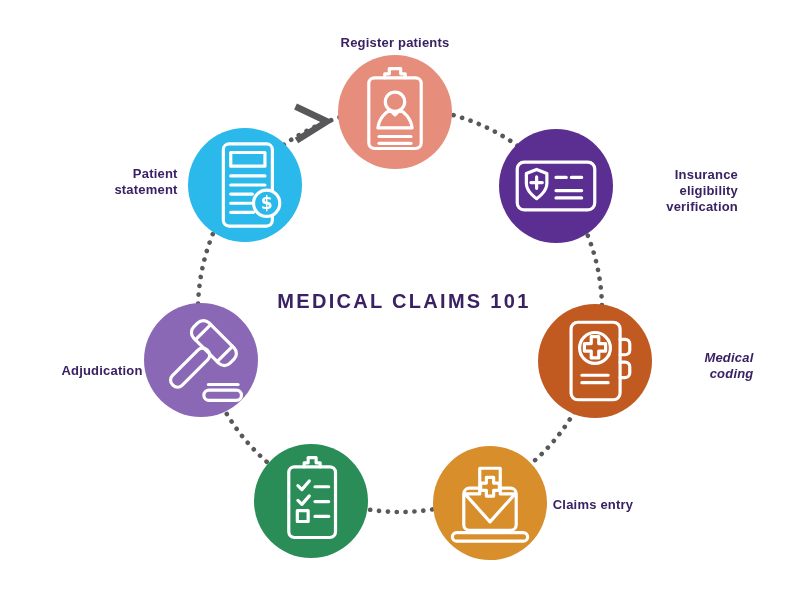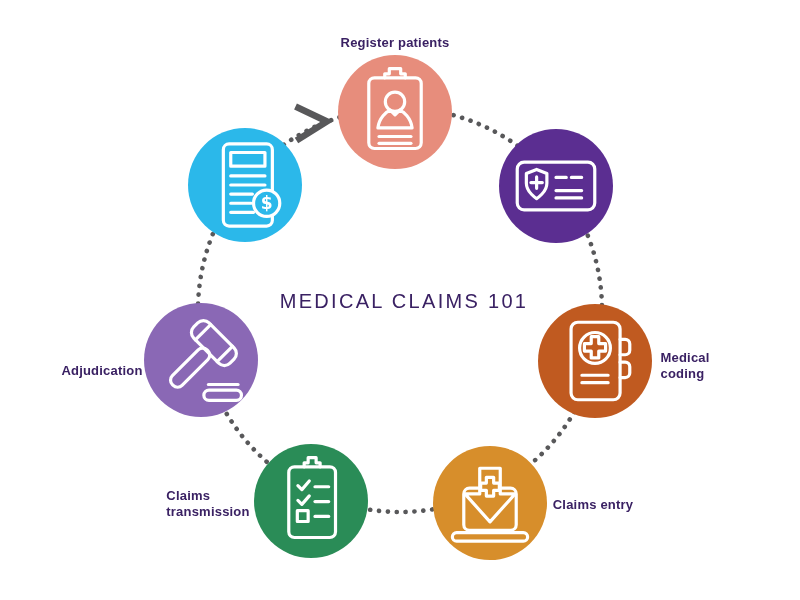--- a/index.html
+++ b/index.html
@@ -12,21 +12,21 @@
     font-family: "Liberation Sans", sans-serif;
   }
   .connector-layer {
     position: absolute;
     left: 0; top: 0;
     width: 800px; height: 600px;
   }
   .diagram-title {
     position: absolute;
     transform: translateX(-50%);
-    font-weight: 400;
+    font-weight: 700;
     font-size: 20px;
     line-height: 22px;
     letter-spacing: 2.3px;
     color: var(--label-color, #3A2163);
     white-space: nowrap;
   }
   .node {
     position: absolute;
     width: 114px;
     height: 114px;
@@ -56,21 +56,21 @@
     font-weight: bold;
     text-anchor: middle;
   }
   .node-label {
     position: absolute;
     transform: translateX(-50%);
     font-weight: 700;
     font-size: 13px;
     line-height: 16px;
     letter-spacing: 0.2px;
-    text-align: left;
+    text-align: right;
     color: var(--label-color, #3A2163);
     white-space: pre-line;
   }
 </style>
 </head>
 <body>
 
 <div class="stage">
 
   <svg class="connector-layer" viewBox="0 0 800 600">
@@ -98,34 +98,36 @@
     <div class="node-circle" style="background: rgb(91, 46, 145); color: rgb(91, 46, 145);">
       <svg class="icon" viewBox="0 0 100 100">
         <rect class="ln" x="16" y="29" width="68" height="42" rx="6"></rect>
         <path class="ln" d="M33,35.5 l9,3.5 v8.5 c0,8 -9,13.5 -9,13.5 s-9,-5.5 -9,-13.5 v-8.5 z"></path>
         <path class="ln" d="M33,42 v10 M28,47 h10"></path>
         <path class="ln" d="M50,42.5 h9 M63.5,42.5 h9"></path>
         <path class="ln" d="M50,54 h22.5 M50,60.5 h22.5"></path>
       </svg>
     </div>
   </div>
+  <div class="node-label" style="left:676px; top:167px;">Insurance eligibility
+verification</div>
 
   <div class="node" style="left:538px; top:304px;">
     <div class="node-circle" style="background: rgb(192, 90, 32); color: rgb(192, 90, 32);">
       <svg class="icon" viewBox="0 0 100 100">
         <rect class="ln" x="29" y="16" width="43" height="68" rx="6"></rect>
         <path class="ln" d="M72,31 h4.5 a4,4 0 0 1 4,4 v5.5 a4,4 0 0 1 -4,4 h-4.5"></path>
         <path class="ln" d="M72,51 h4.5 a4,4 0 0 1 4,4 v5.5 a4,4 0 0 1 -4,4 h-4.5"></path>
         <circle class="ln" cx="50" cy="38.5" r="13.5"></circle>
         <path class="ln" d="M46.7,28.7 h6.6 v6 h6 v6.6 h-6 v6 h-6.6 v-6 h-6 v-6.6 h6 z"></path>
         <path class="ln" d="M38.5,62.5 h23 M38.5,69 h23"></path>
       </svg>
     </div>
   </div>
-  <div class="node-label" style="left:707px; top:350px;">Medical coding</div>
+  <div class="node-label" style="left:707px; top:350px;font-style:italic;">Medical coding</div>
 
   <div class="node" style="left:433px; top:446px;">
     <div class="node-circle" style="background: rgb(215, 142, 43); color: rgb(215, 142, 43);">
       <svg class="icon" viewBox="0 0 100 100">
         <rect class="ln" x="27" y="37" width="46" height="37" rx="5"></rect>
         <rect class="ln" x="17" y="76" width="66" height="7.5" rx="3.75"></rect>
         <path class="ln fill-accent" d="M41,19.5 h18 v22.5 h13 L50,66.5 28,42 h13 z"></path>
         <path class="ln" d="M46.8,27.5 h6.4 v5 h5 v6.4 h-5 v5 h-6.4 v-5 h-5 v-6.4 h5 z"></path>
       </svg>
     </div>
@@ -139,22 +141,20 @@
         <path class="ln" d="M44,20 v-3.5 h3.5 v-4.5 h7 v4.5 h3.5 v3.5"></path>
         <path class="ln" d="M38.5,36.5 l3.5,3.5 6.5,-7.5"></path>
         <path class="ln" d="M53.5,37.5 h12"></path>
         <path class="ln" d="M38.5,49.5 l3.5,3.5 6.5,-7.5"></path>
         <path class="ln" d="M53.5,50.5 h12"></path>
         <rect class="ln" x="38" y="58.5" width="9.5" height="9.5"></rect>
         <path class="ln" d="M53.5,63.5 h12"></path>
       </svg>
     </div>
   </div>
-  <div class="node-label" style="left:208px; top:488px;">Claims
-transmission</div>
 
   <div class="node" style="left:144px; top:303px;">
     <div class="node-circle" style="background: rgb(138, 104, 181); color: rgb(138, 104, 181);">
       <svg class="icon" viewBox="0 0 100 100">
         <g transform="rotate(-45 50 50)">
           <rect class="ln" x="59" y="25" width="19" height="45" rx="7"></rect>
           <path class="ln" d="M59,34 h19 M59,61 h19"></path>
           <rect class="ln" x="17" y="42" width="43" height="12" rx="5.5"></rect>
         </g>
         <path class="ln" d="M56.5,71.5 h26"></path>
@@ -168,14 +168,16 @@
     <div class="node-circle" style="background: rgb(43, 184, 234); color: rgb(43, 184, 234);">
       <svg class="icon" viewBox="0 0 100 100">
         <rect class="ln" x="31" y="14" width="43" height="72" rx="5"></rect>
         <rect class="ln" x="37.5" y="21.5" width="30" height="12"></rect>
         <path class="ln" d="M37.5,42 h30 M37.5,50 h30 M37.5,58 h19 M37.5,66 h18 M37.5,74 h20"></path>
         <circle class="ln fill-accent" cx="69" cy="66" r="11.5"></circle>
         <text x="69" y="71">$</text>
       </svg>
     </div>
   </div>
+  <div class="node-label" style="left:146px; top:166px;">Patient
+statement</div>
 
 </div>
 
 </body></html>

